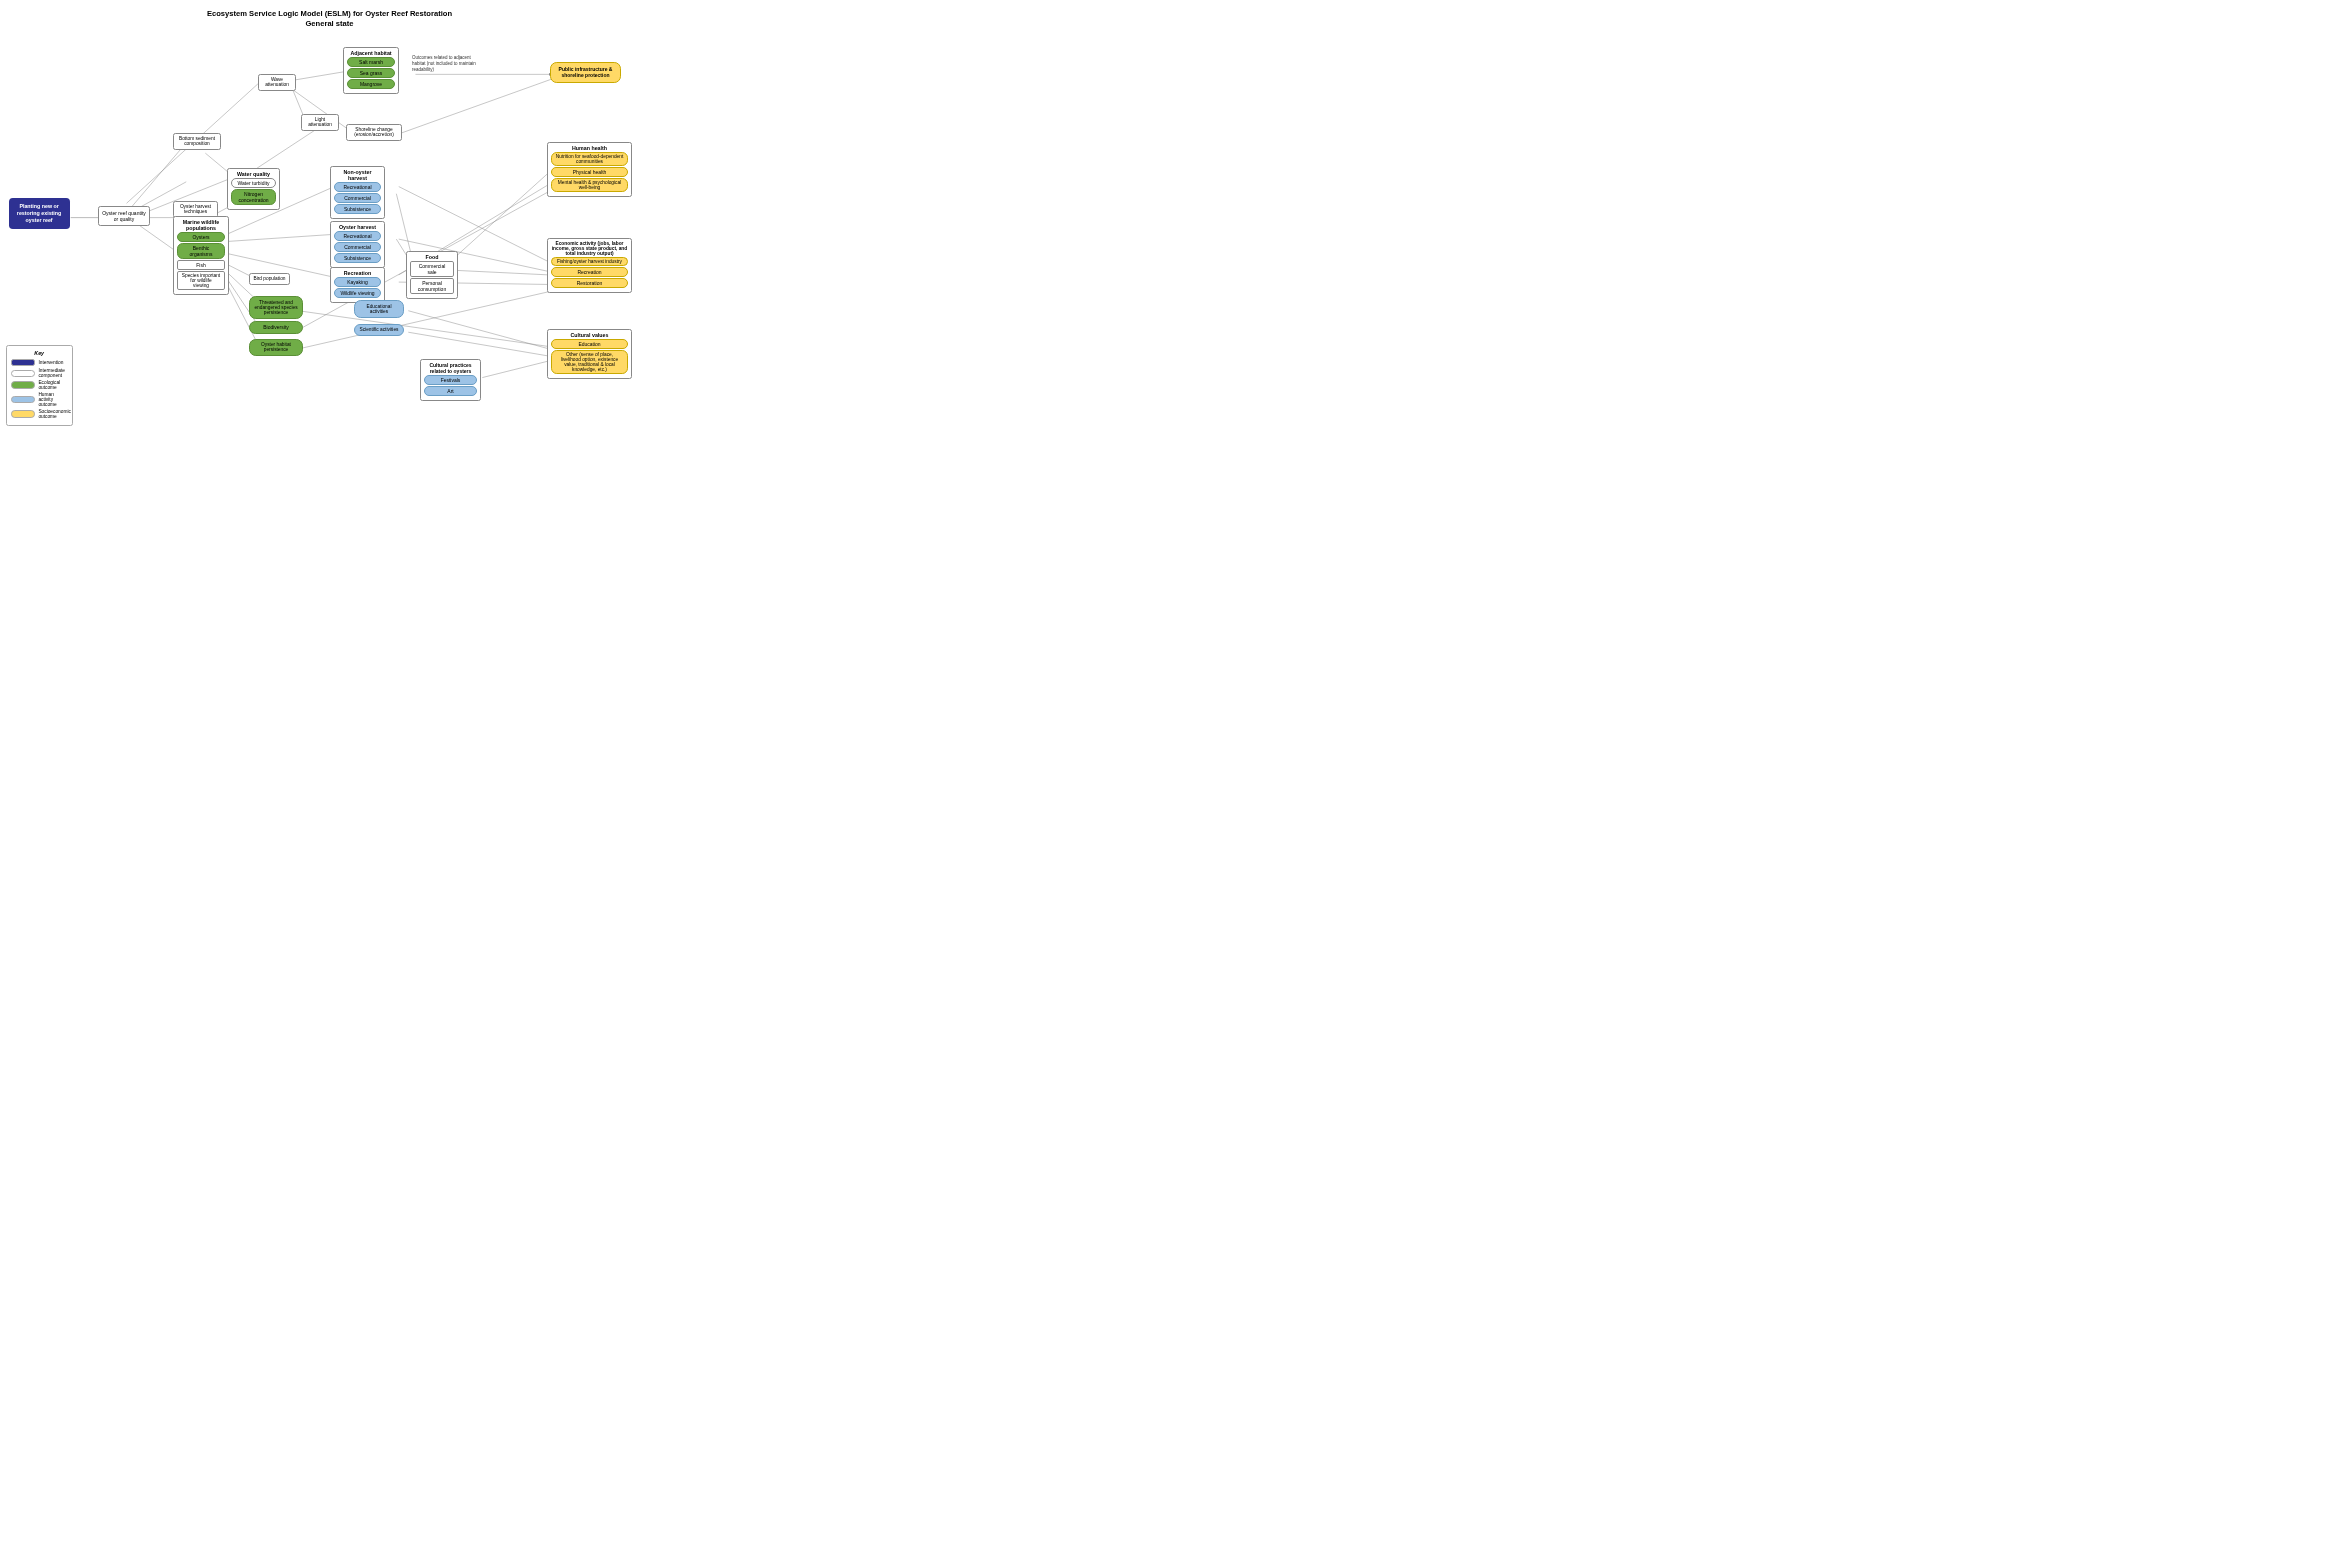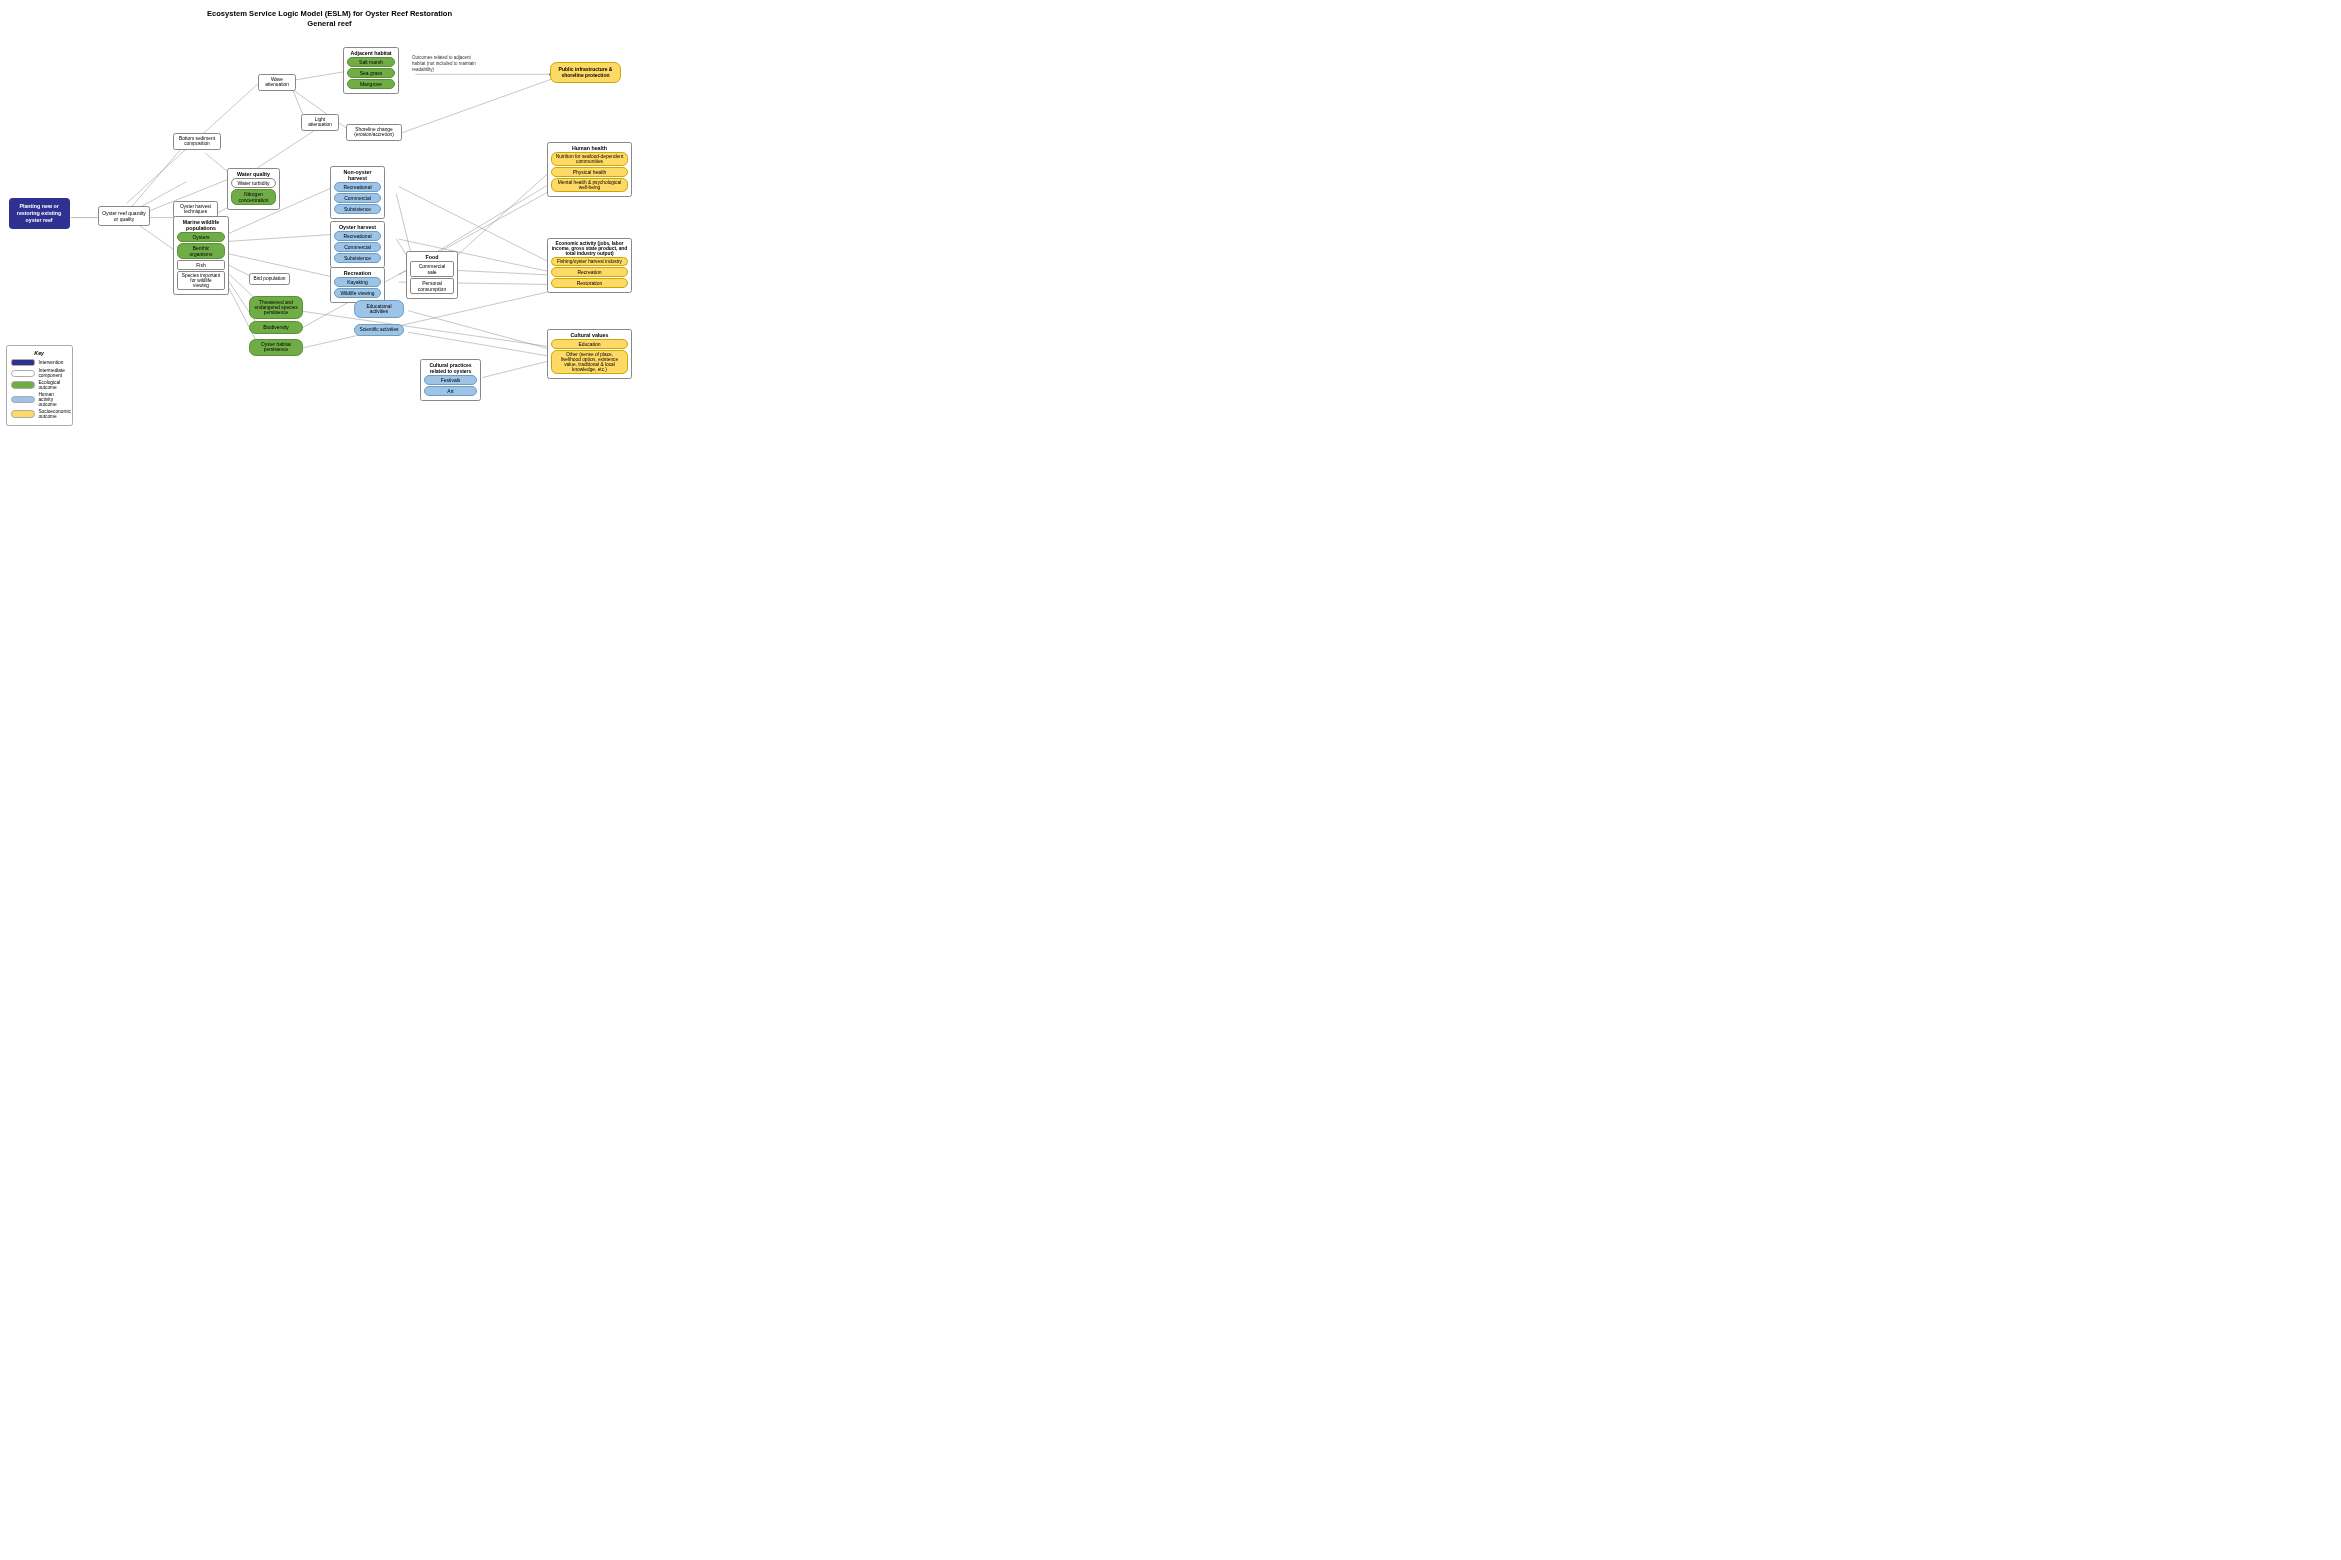--- a/index.html
+++ b/index.html
@@ -150,21 +150,21 @@
       border-radius: 3.8px;
       color: #000;
     }
     .multiline { white-space: normal; }
   </style>
 </head>
 <body>
 
 <div class="page-title">
   <span>Ecosystem Service Logic Model (ESLM) for Oyster Reef Restoration</span><br>
-  <span>General reef</span>
+  <span>General state</span>
 </div>
 
 <svg class="connections" viewBox="0 0 1380 920" width="659" height="440">
 
   <line x1="148" y1="455" x2="210" y2="455" stroke="#888" stroke-width="1.2"></line>
 
   <line x1="290" y1="435" x2="390" y2="380" stroke="#888" stroke-width="1"></line>
   <line x1="290" y1="455" x2="375" y2="455" stroke="#888" stroke-width="1"></line>
   <line x1="290" y1="470" x2="375" y2="530" stroke="#888" stroke-width="1"></line>
 

